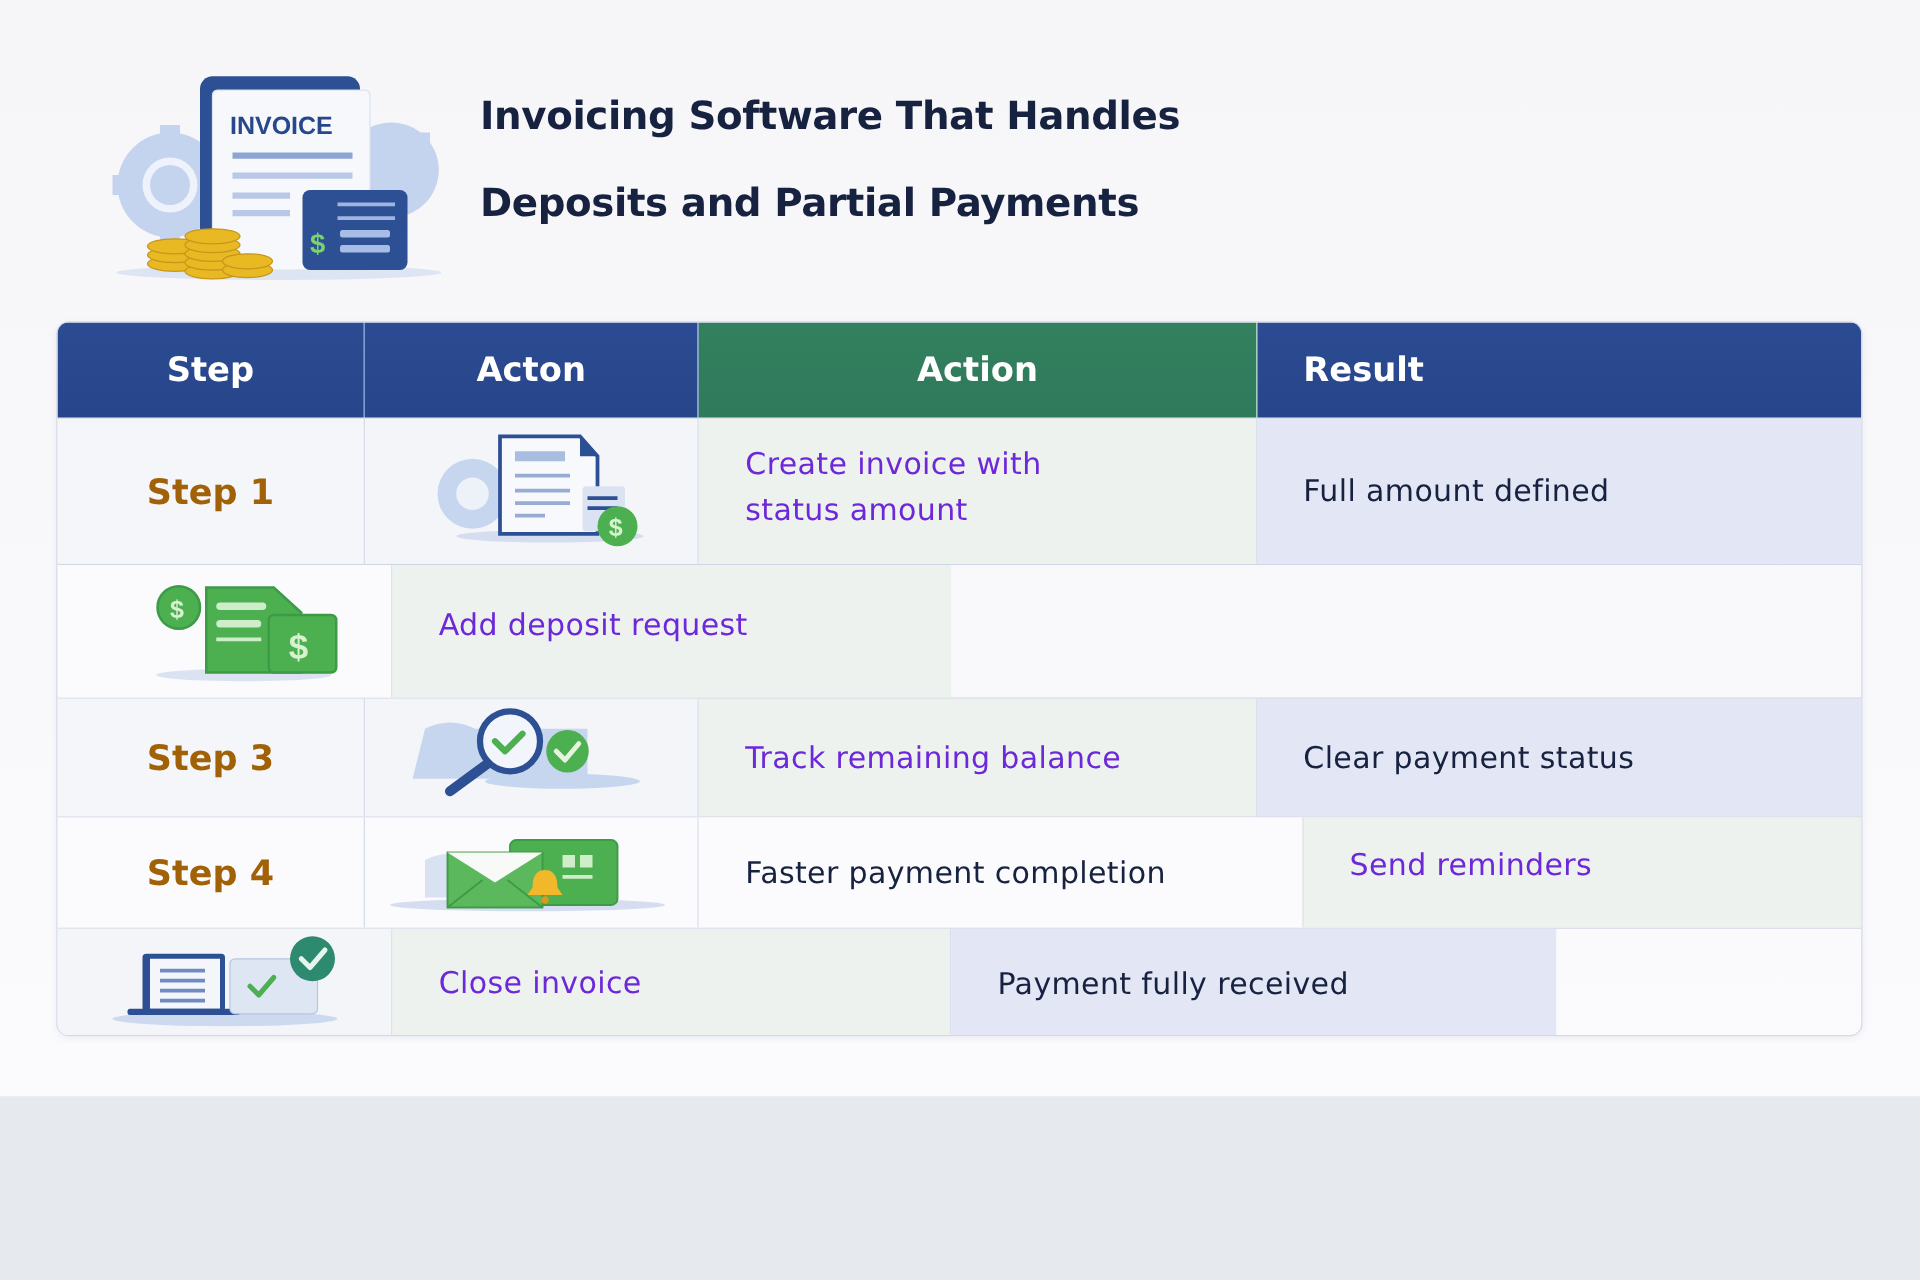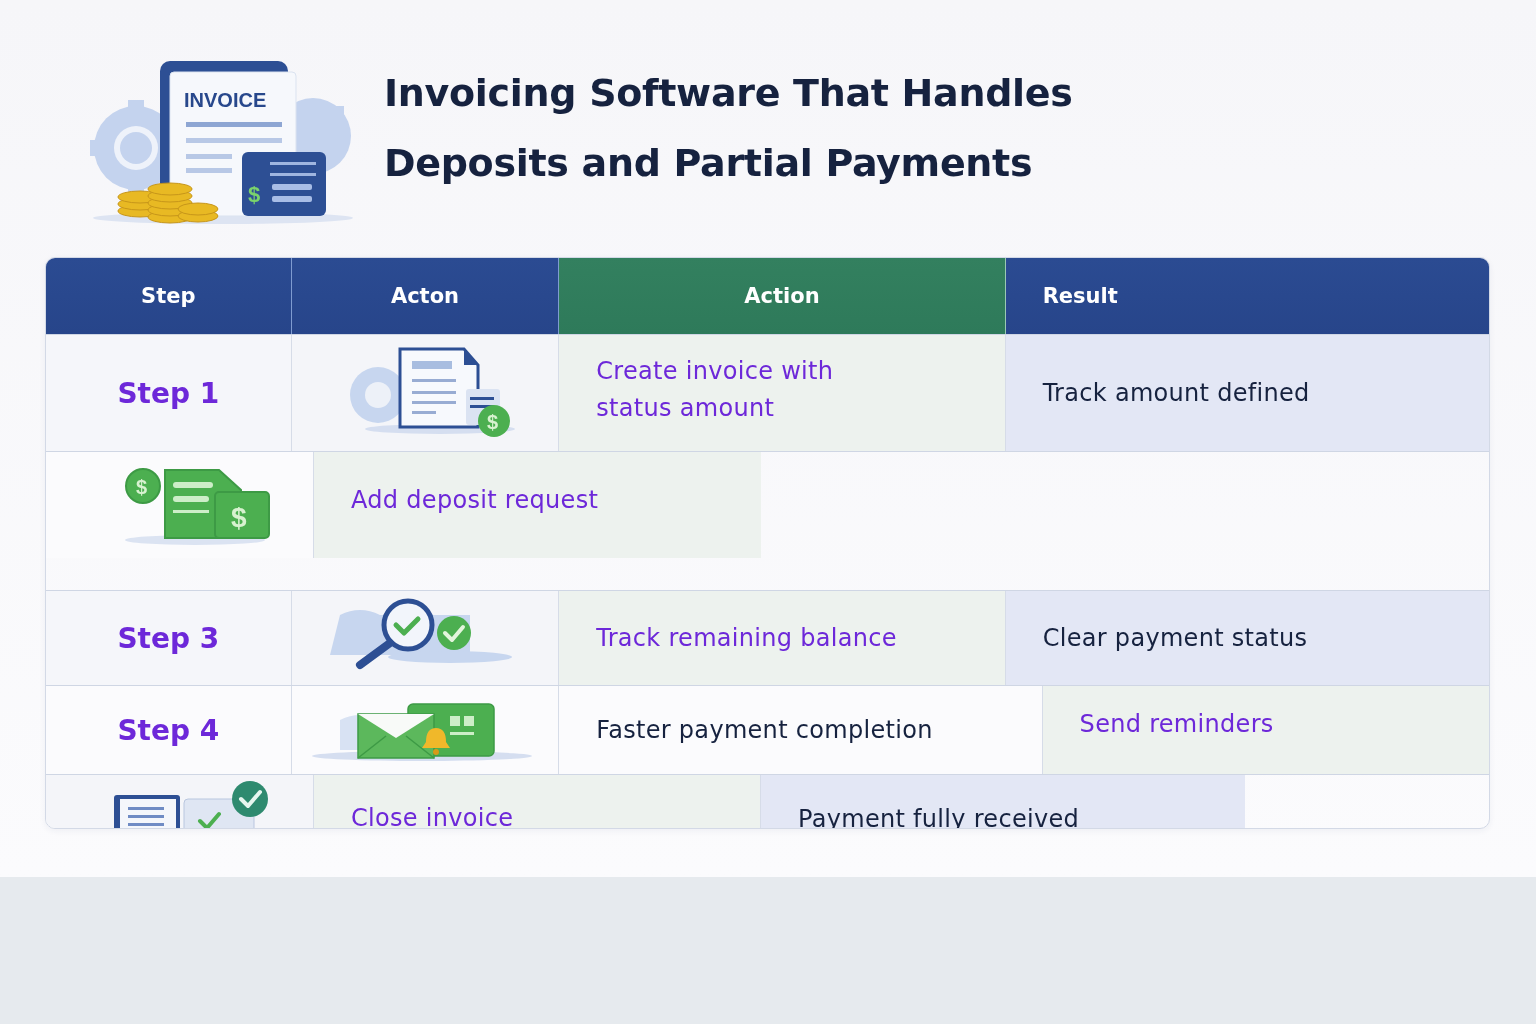--- a/index.html
+++ b/index.html
@@ -16,52 +16,52 @@
   }
   .page-bottom {
     position: absolute; left: 0; top: 877px; width: 1536px; height: 147px;
     background: #e6eaee;
   }
   .hero-illustration {
     position: absolute; left: 88px; top: 56px; width: 270px; height: 170px;
   }
   .title {
     position: absolute; left: 384px; top: 58px;
-    font-size: 38px; font-weight: bold; line-height: 70px;
+    font-size: 31px; font-weight: bold; line-height: 70px;
     color: #16223f; letter-spacing: -0.3px;
   }
   .title span { display: block; }
 
   .table {
     position: absolute; left: 45px; top: 257px; width: 1445px; height: 572px;
     border-radius: 10px; overflow: hidden;
     border: 1px solid #d3d9e6;
     box-shadow: 0 2px 6px rgba(30,50,100,0.06);
   }
   .thead { display: flex; height: 76px; }
   .th {
     display: flex; align-items: center; justify-content: center;
-    color: #ffffff; font-weight: bold; font-size: 21px;
+    color: #ffffff; font-weight: bold; font-size: 27px;
     border-right: 1px solid #7f9bd0;
   }
   .th:last-child { border-right: none; }
   .th.blue { background: linear-gradient(#2b4b92, #27458a); }
   .th.green { background: linear-gradient(#33805f, #2e7a5a); border-right: 1px solid #9ac9b2; }
   .th.left { justify-content: flex-start; padding-left: 37px; }
 
   .col-step { width: 246px; }
   .col-icon { width: 268px; }
   .col-action { width: 447px; }
   .col-result { width: 484px; }
 
   .row { display: flex; border-top: 1px solid #cfd6e4; }
   .td { display: flex; align-items: center; border-right: 1px solid #d6dce8; }
   .td:last-child { border-right: none; }
   .td.step {
-    justify-content: center; font-size: 28px; font-weight: bold; color: #6d28d9;
+    justify-content: center; font-size: 28px; font-weight: bold; color: #a16207;
     background: #f5f6fa;
   }
   .row.alt .td.step { background: #fbfbfd; }
   .td.icon { justify-content: center; background: #f4f5f9; }
   .row.alt .td.icon { background: #fbfbfd; }
   .td.action {
     background: #edf2ee; padding-left: 37px; font-size: 24px; color: #6d28d9;
     line-height: 37px; letter-spacing: 0.3px;
   }
   .td.result {
@@ -162,21 +162,21 @@
           <text x="157" y="86" font-family="Liberation Sans, sans-serif" font-weight="bold" font-size="20" fill="#d8f2d0">$</text>
         </svg>
       </span>
     </div>
     <div class="td action col-action top">
       <div>
         <span class="txt">Create invoice with</span>
         <span class="txt">status amount</span>
       </div>
     </div>
-    <div class="td result col-result">Track amount defined</div>
+    <div class="td result col-result">Full amount defined</div>
   </div>
 
   <div class="row alt" style="height:107px;">
     <div class="td icon col-icon">
       <span>
         <svg width="190" height="90" viewBox="0 0 190 90">
           <ellipse cx="110" cy="80" rx="70" ry="5" fill="#dbe3f2"></ellipse>
           <path d="M80 10 h54 l22 20 v48 h-76 z" fill="#4caf50" stroke="#3d9a45" stroke-width="2"></path>
           <rect x="88" y="22" width="40" height="6" rx="3" fill="#cdeec8"></rect>
           <rect x="88" y="36" width="36" height="6" rx="3" fill="#cdeec8"></rect>
@@ -186,21 +186,21 @@
           <circle cx="58" cy="26" r="17" fill="#4caf50" stroke="#3d9a45" stroke-width="2"></circle>
           <text x="51" y="34" font-family="Liberation Sans, sans-serif" font-weight="bold" font-size="20" fill="#d8f2d0">$</text>
         </svg>
       </span>
     </div>
     <div class="td action col-action upper">
       <span>Add deposit request</span>
     </div>
   </div>
 
-  <div class="row" style="height:95px;margin-top:32px;">
+  <div class="row" style="height:95px;">
     <div class="td step col-step">Step 3</div>
     <div class="td icon col-icon">
       <span>
         <svg width="190" height="86" viewBox="0 0 190 86">
           <path d="M10 20 q20 -10 40 0 h90 v40 h-140 z" fill="#c7d6ef"></path>
           <ellipse cx="120" cy="62" rx="62" ry="6" fill="#c7d6ef"></ellipse>
           <circle cx="78" cy="30" r="24" fill="#f2f5fb" stroke="#2d4f94" stroke-width="5"></circle>
           <path d="M66 30 l8 8 l14 -14" fill="none" stroke="#4caf50" stroke-width="5" stroke-linecap="round" stroke-linejoin="round"></path>
           <line x1="60" y1="48" x2="30" y2="70" stroke="#2d4f94" stroke-width="8" stroke-linecap="round"></line>
           <circle cx="124" cy="38" r="17" fill="#4caf50"></circle>

